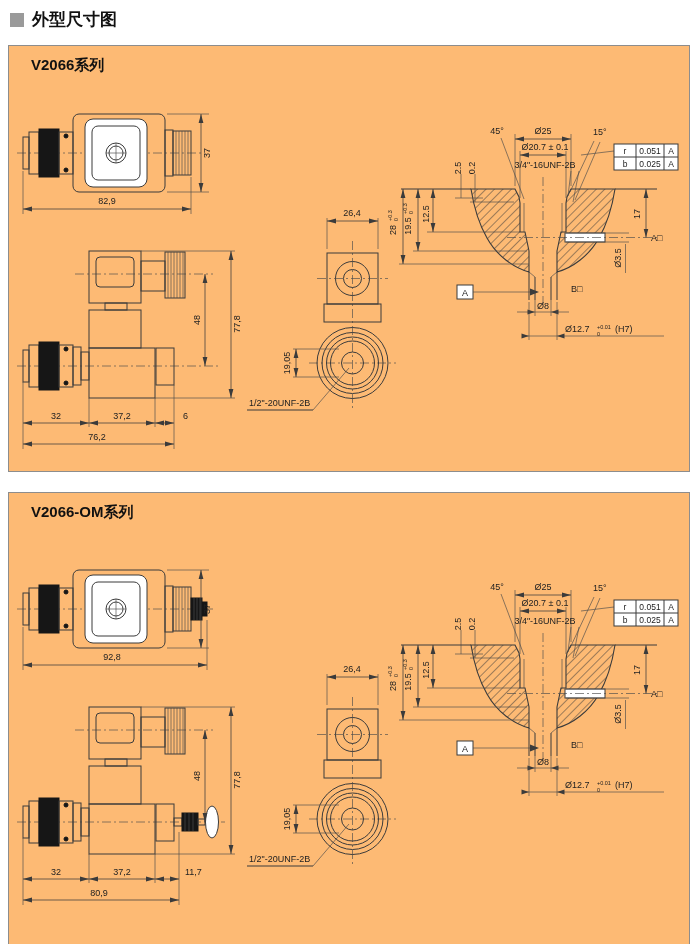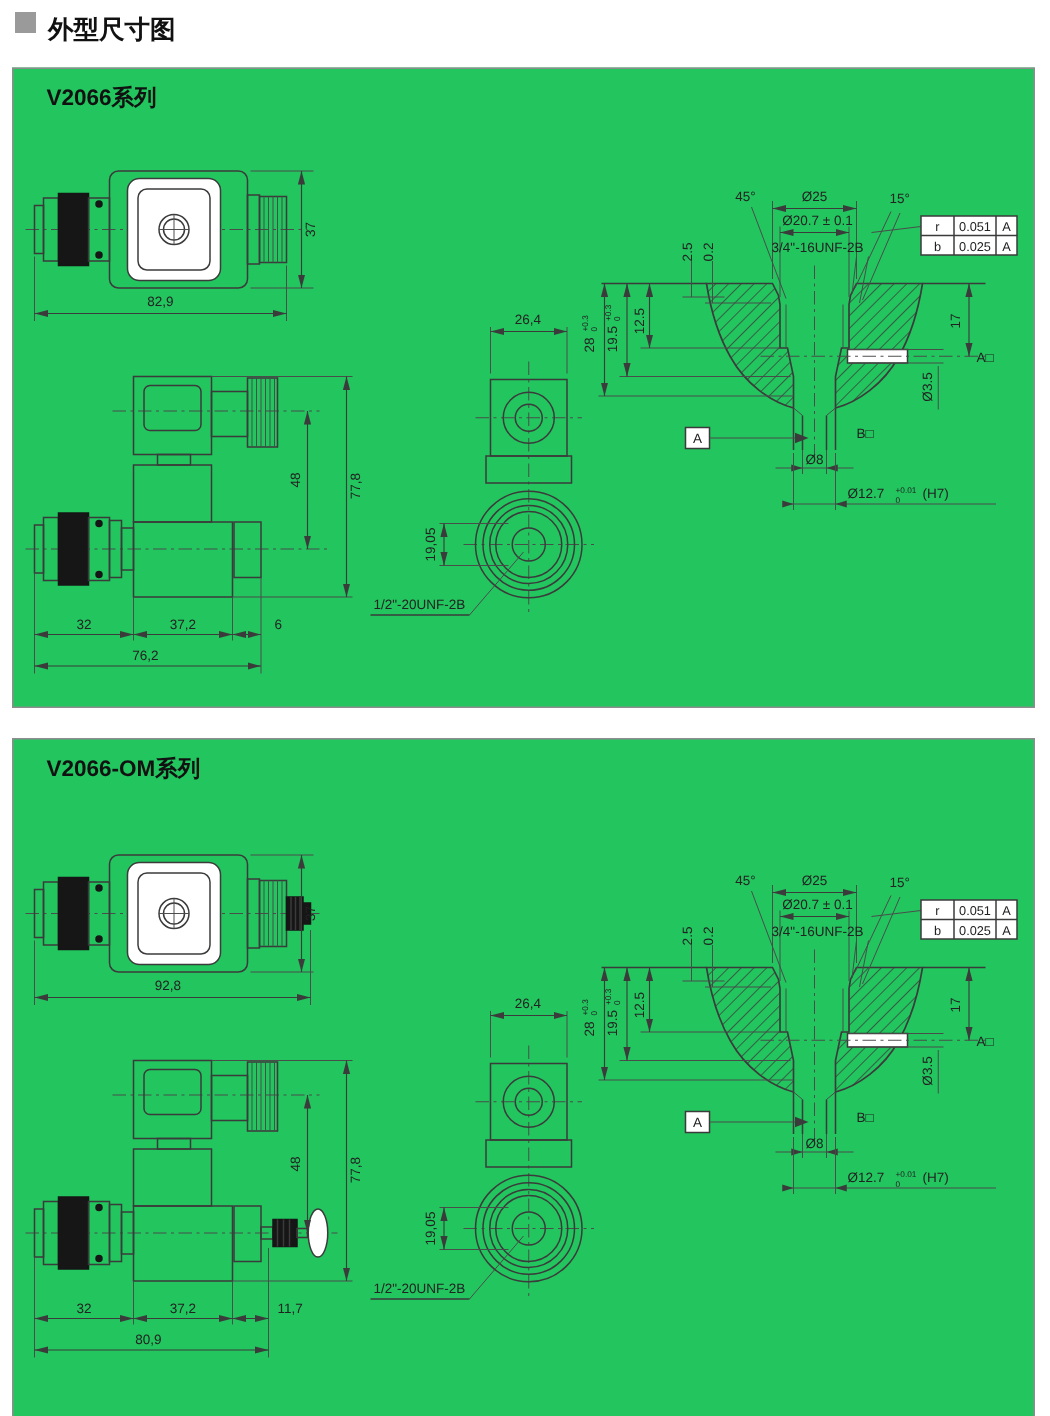--- a/index.html
+++ b/index.html
@@ -1,20 +1,20 @@
 <!DOCTYPE html>
 <html><head>
 <meta charset="utf-8">
 <style>
   html,body{margin:0;padding:0;background:#fff;}
   body{width:700px;height:944px;position:relative;font-family:"Liberation Sans",sans-serif;color:#1a1a1a;}
-  .hdr{position:absolute;left:10px;top:8px;display:flex;gap:8px;}
+  .hdr{position:absolute;left:10px;top:8px;display:flex;align-items:center;gap:8px;}
   .hdr-sq{width:14px;height:14px;background:#9a9a9a;}
   .hdr-title{font-size:17px;font-weight:bold;color:#111;}
-  .panel{position:absolute;left:8px;width:682px;border:1.5px solid #8d8d8d;background:#22c55e;box-sizing:border-box;padding-left:30px;}
+  .panel{position:absolute;left:8px;width:682px;border:1.5px solid #8d8d8d;background:#fdba74;box-sizing:border-box;padding-left:30px;}
   .panel1{top:45px;height:427px;}
   .panel2{top:492px;height:480px;}
   .ptitle{position:absolute;left:22px;top:10px;font-size:15px;font-weight:bold;color:#111;z-index:2;}
   .panel svg{position:absolute;left:0;top:0;}
   svg line,svg rect,svg path,svg circle,svg ellipse,svg polyline{stroke:#3b3b3b;fill:none;stroke-width:1;}
   svg .blk{fill:#161616;stroke:#161616;}
   svg .wf{fill:#fff;}
   svg .th{stroke-width:0.65;stroke:#4a4a4a;}
   svg .cl{stroke-width:0.65;stroke:#4a4a4a;stroke-dasharray:9 3 2 3;}
   svg .dim{stroke-width:0.75;}

